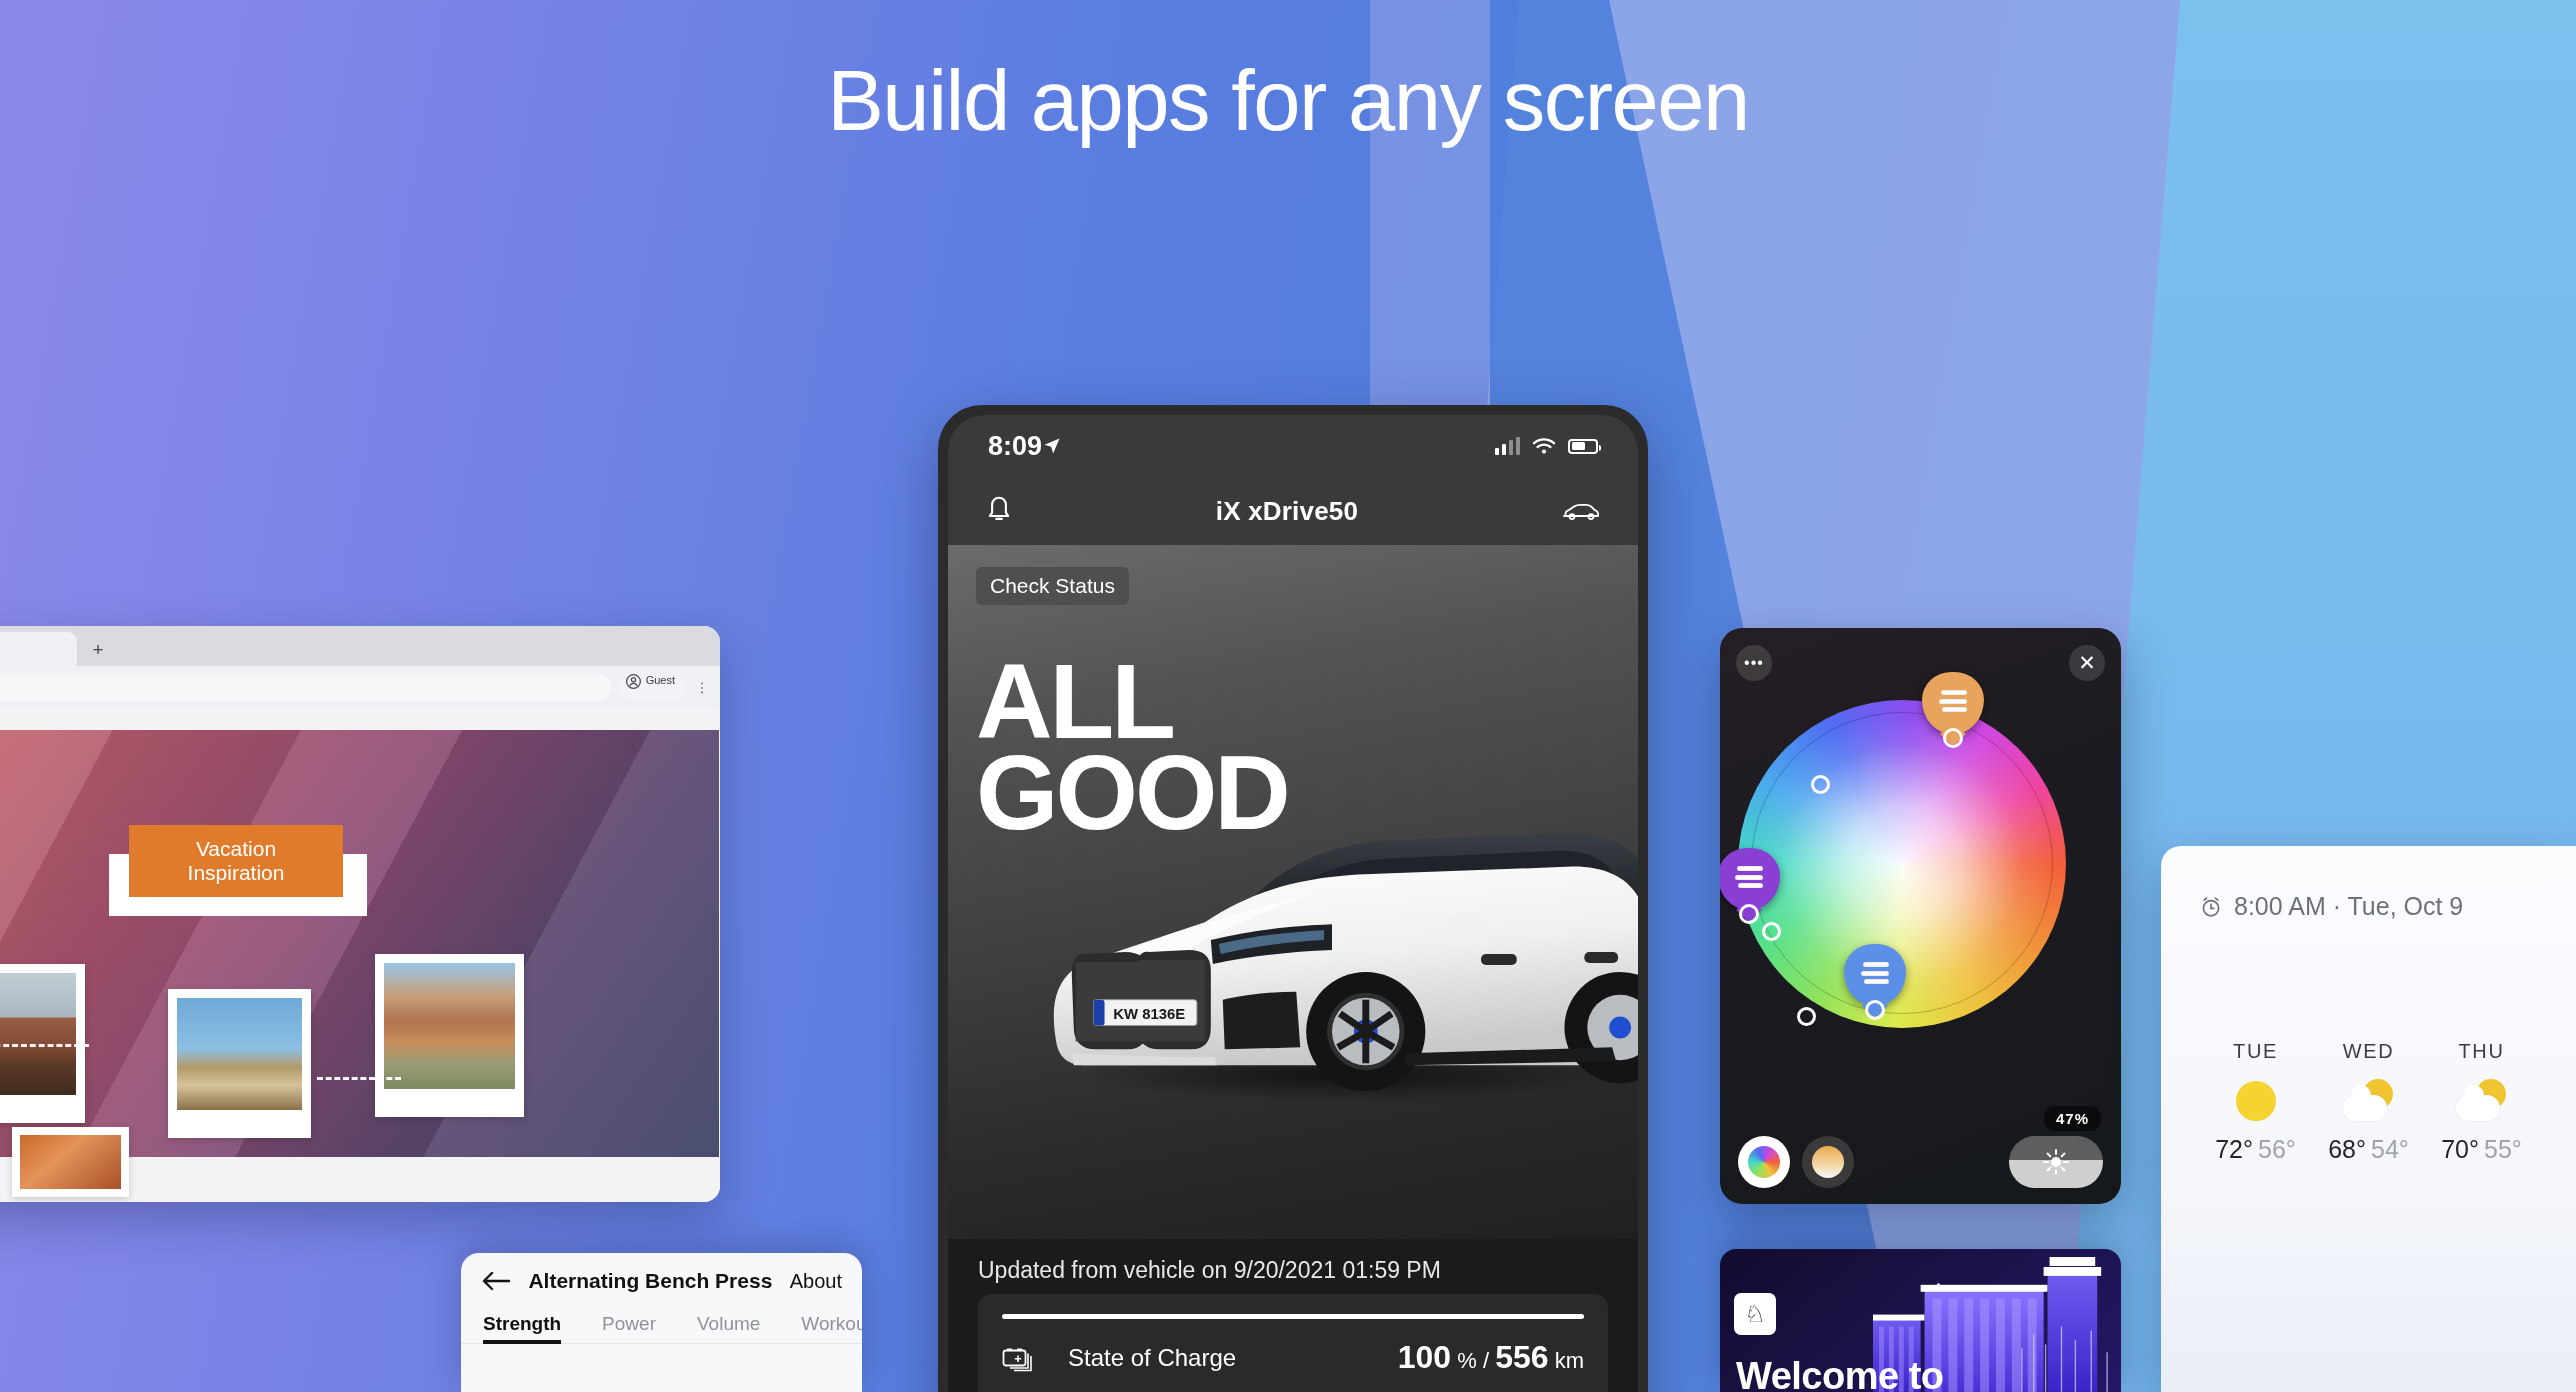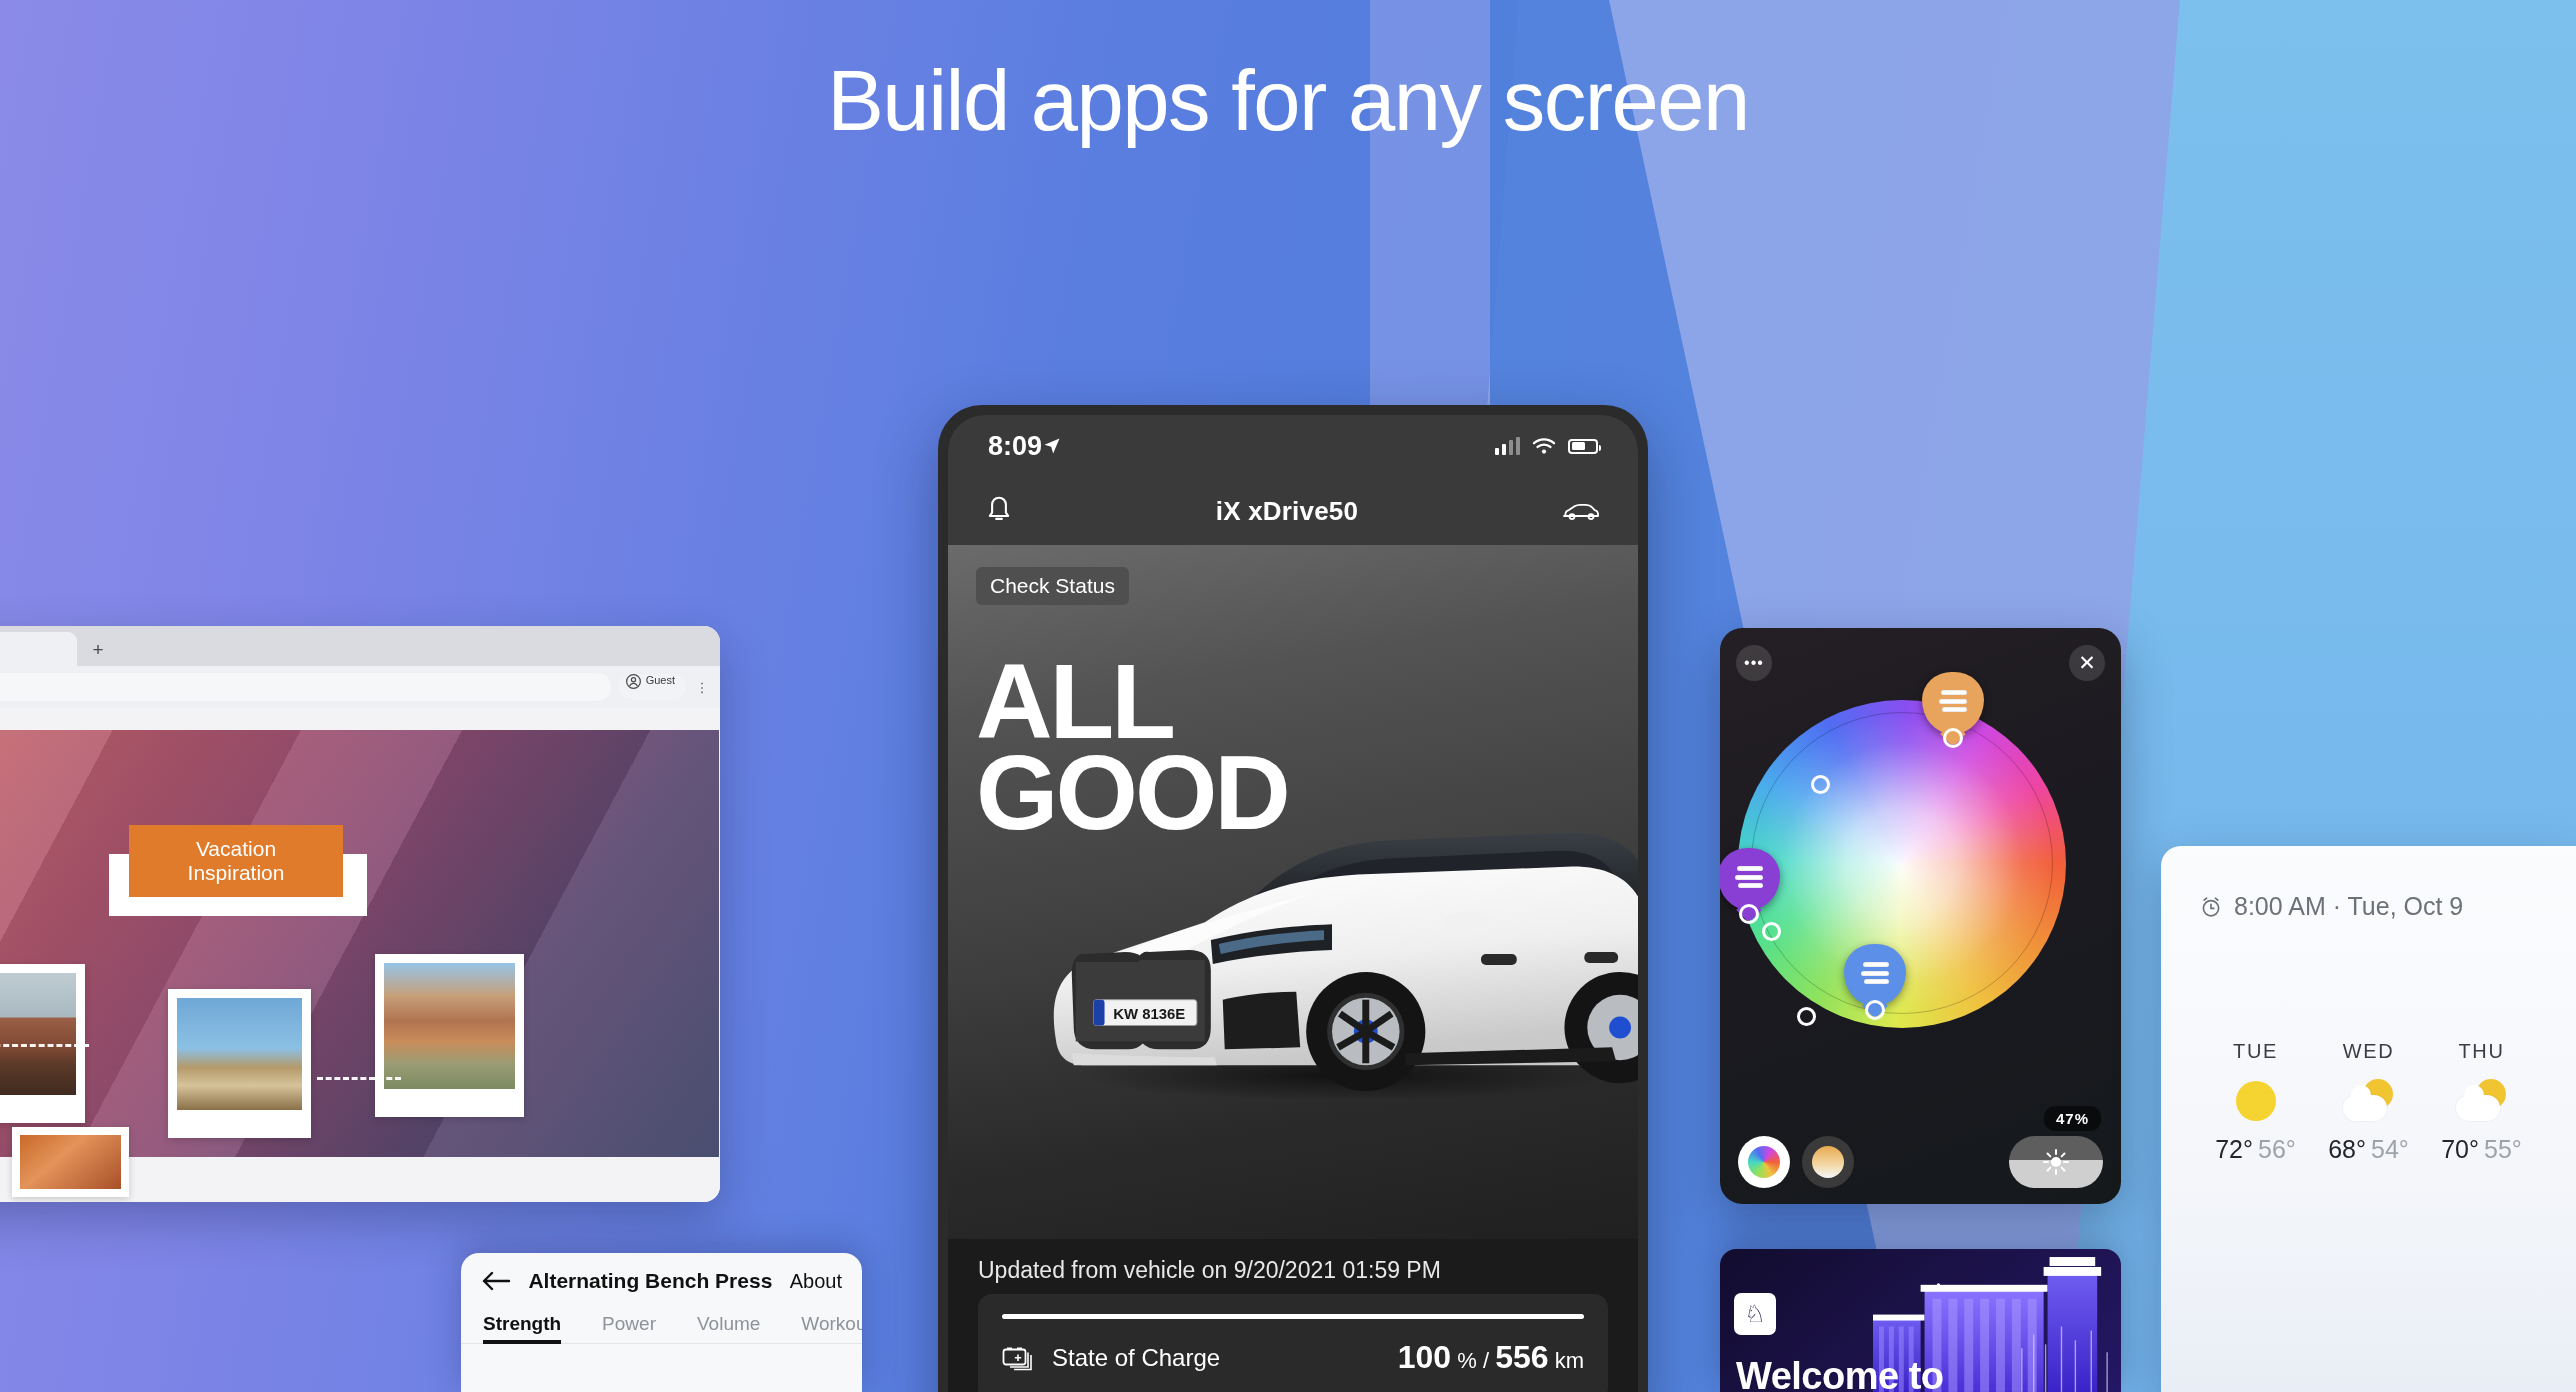--- a/index.html
+++ b/index.html
@@ -216,21 +216,21 @@
     background:#1b1b1b; color:#e8e8e8;
     font-size:23px;
   }
   .ph-soc-wrap { flex:0 0 auto; background:#1b1b1b; padding:0 30px 26px; }
   .ph-soc {
     background:#2a2a2a; border-radius:14px;
     padding:20px 24px 26px;
   }
   .soc-bar { height:5px; background:#fff; border-radius:3px; margin-bottom:20px; }
   .soc-row { display:flex; align-items:center; justify-content:space-between; color:#fff; }
-  .soc-left { display:flex; align-items:center; gap:16px; font-size:24px; }
+  .soc-left { display:flex; align-items:flex-end; gap:32px; font-size:24px; }
   .soc-right { font-size:22px; }
   .soc-right b { font-size:32px; font-weight:bold; }
 
   
   #picker {
     position:absolute;
     left:1720px; top:628px;
     width:401px; height:576px;
     background:linear-gradient(160deg,#241f24 0%,#1b1a20 45%,#15191c 100%);
     border-radius:22px;

